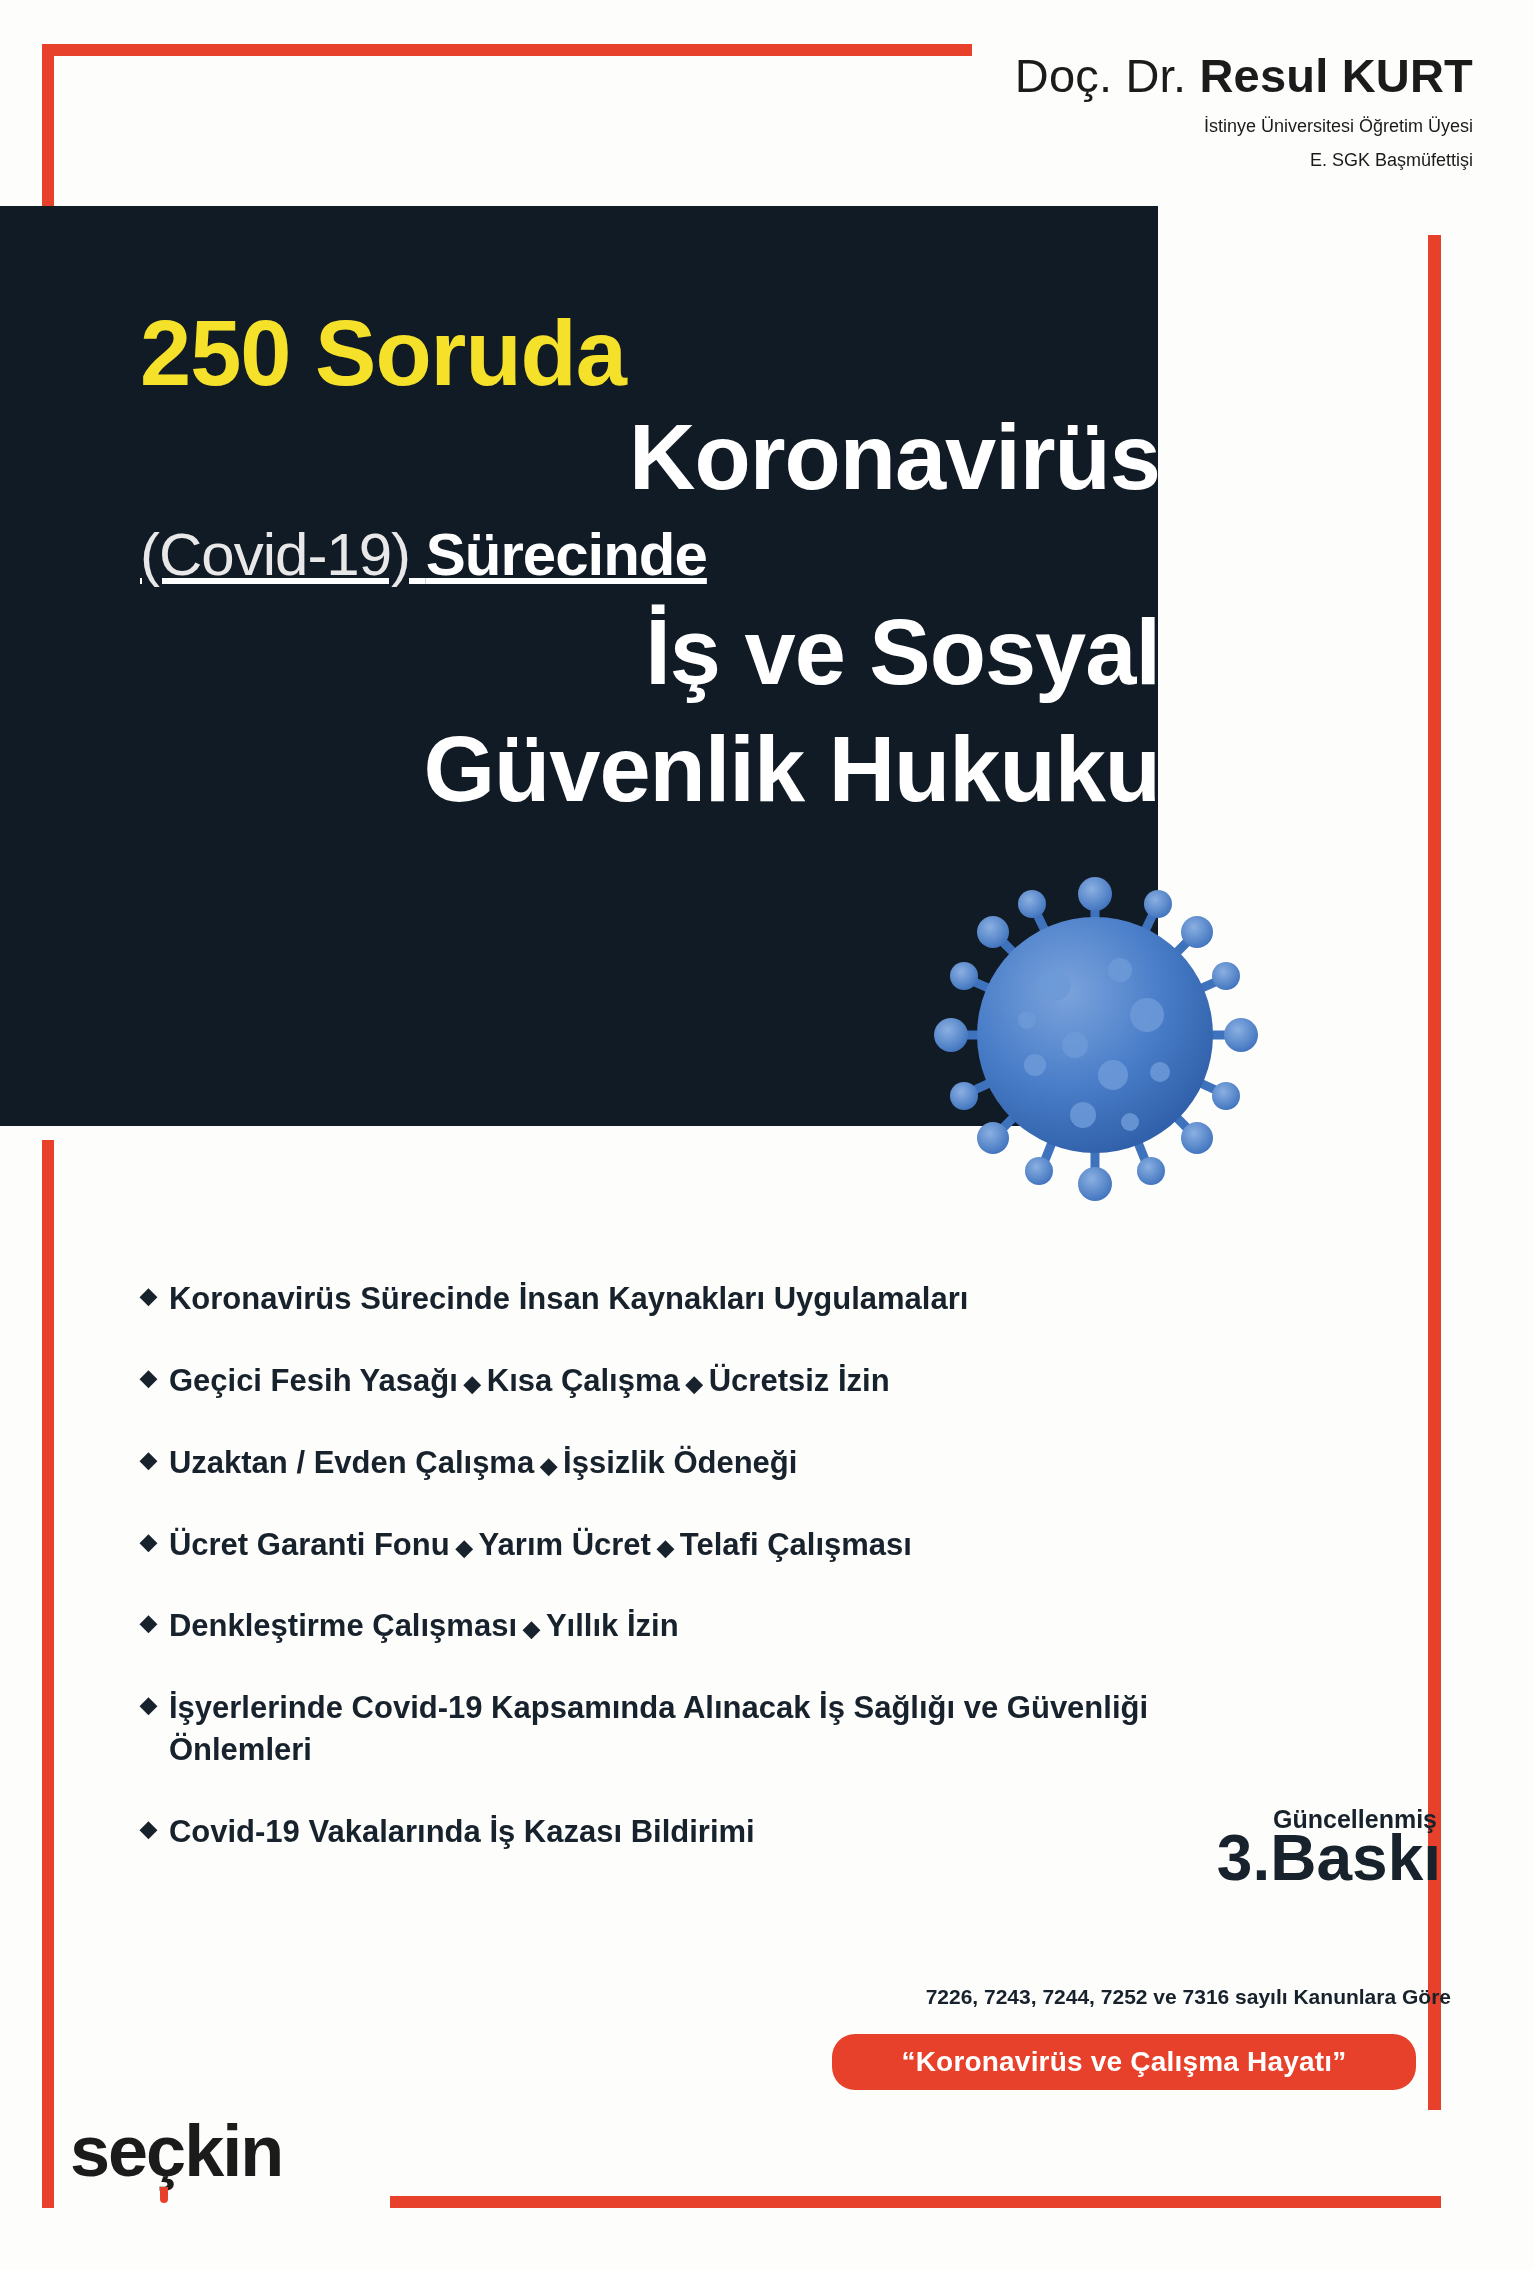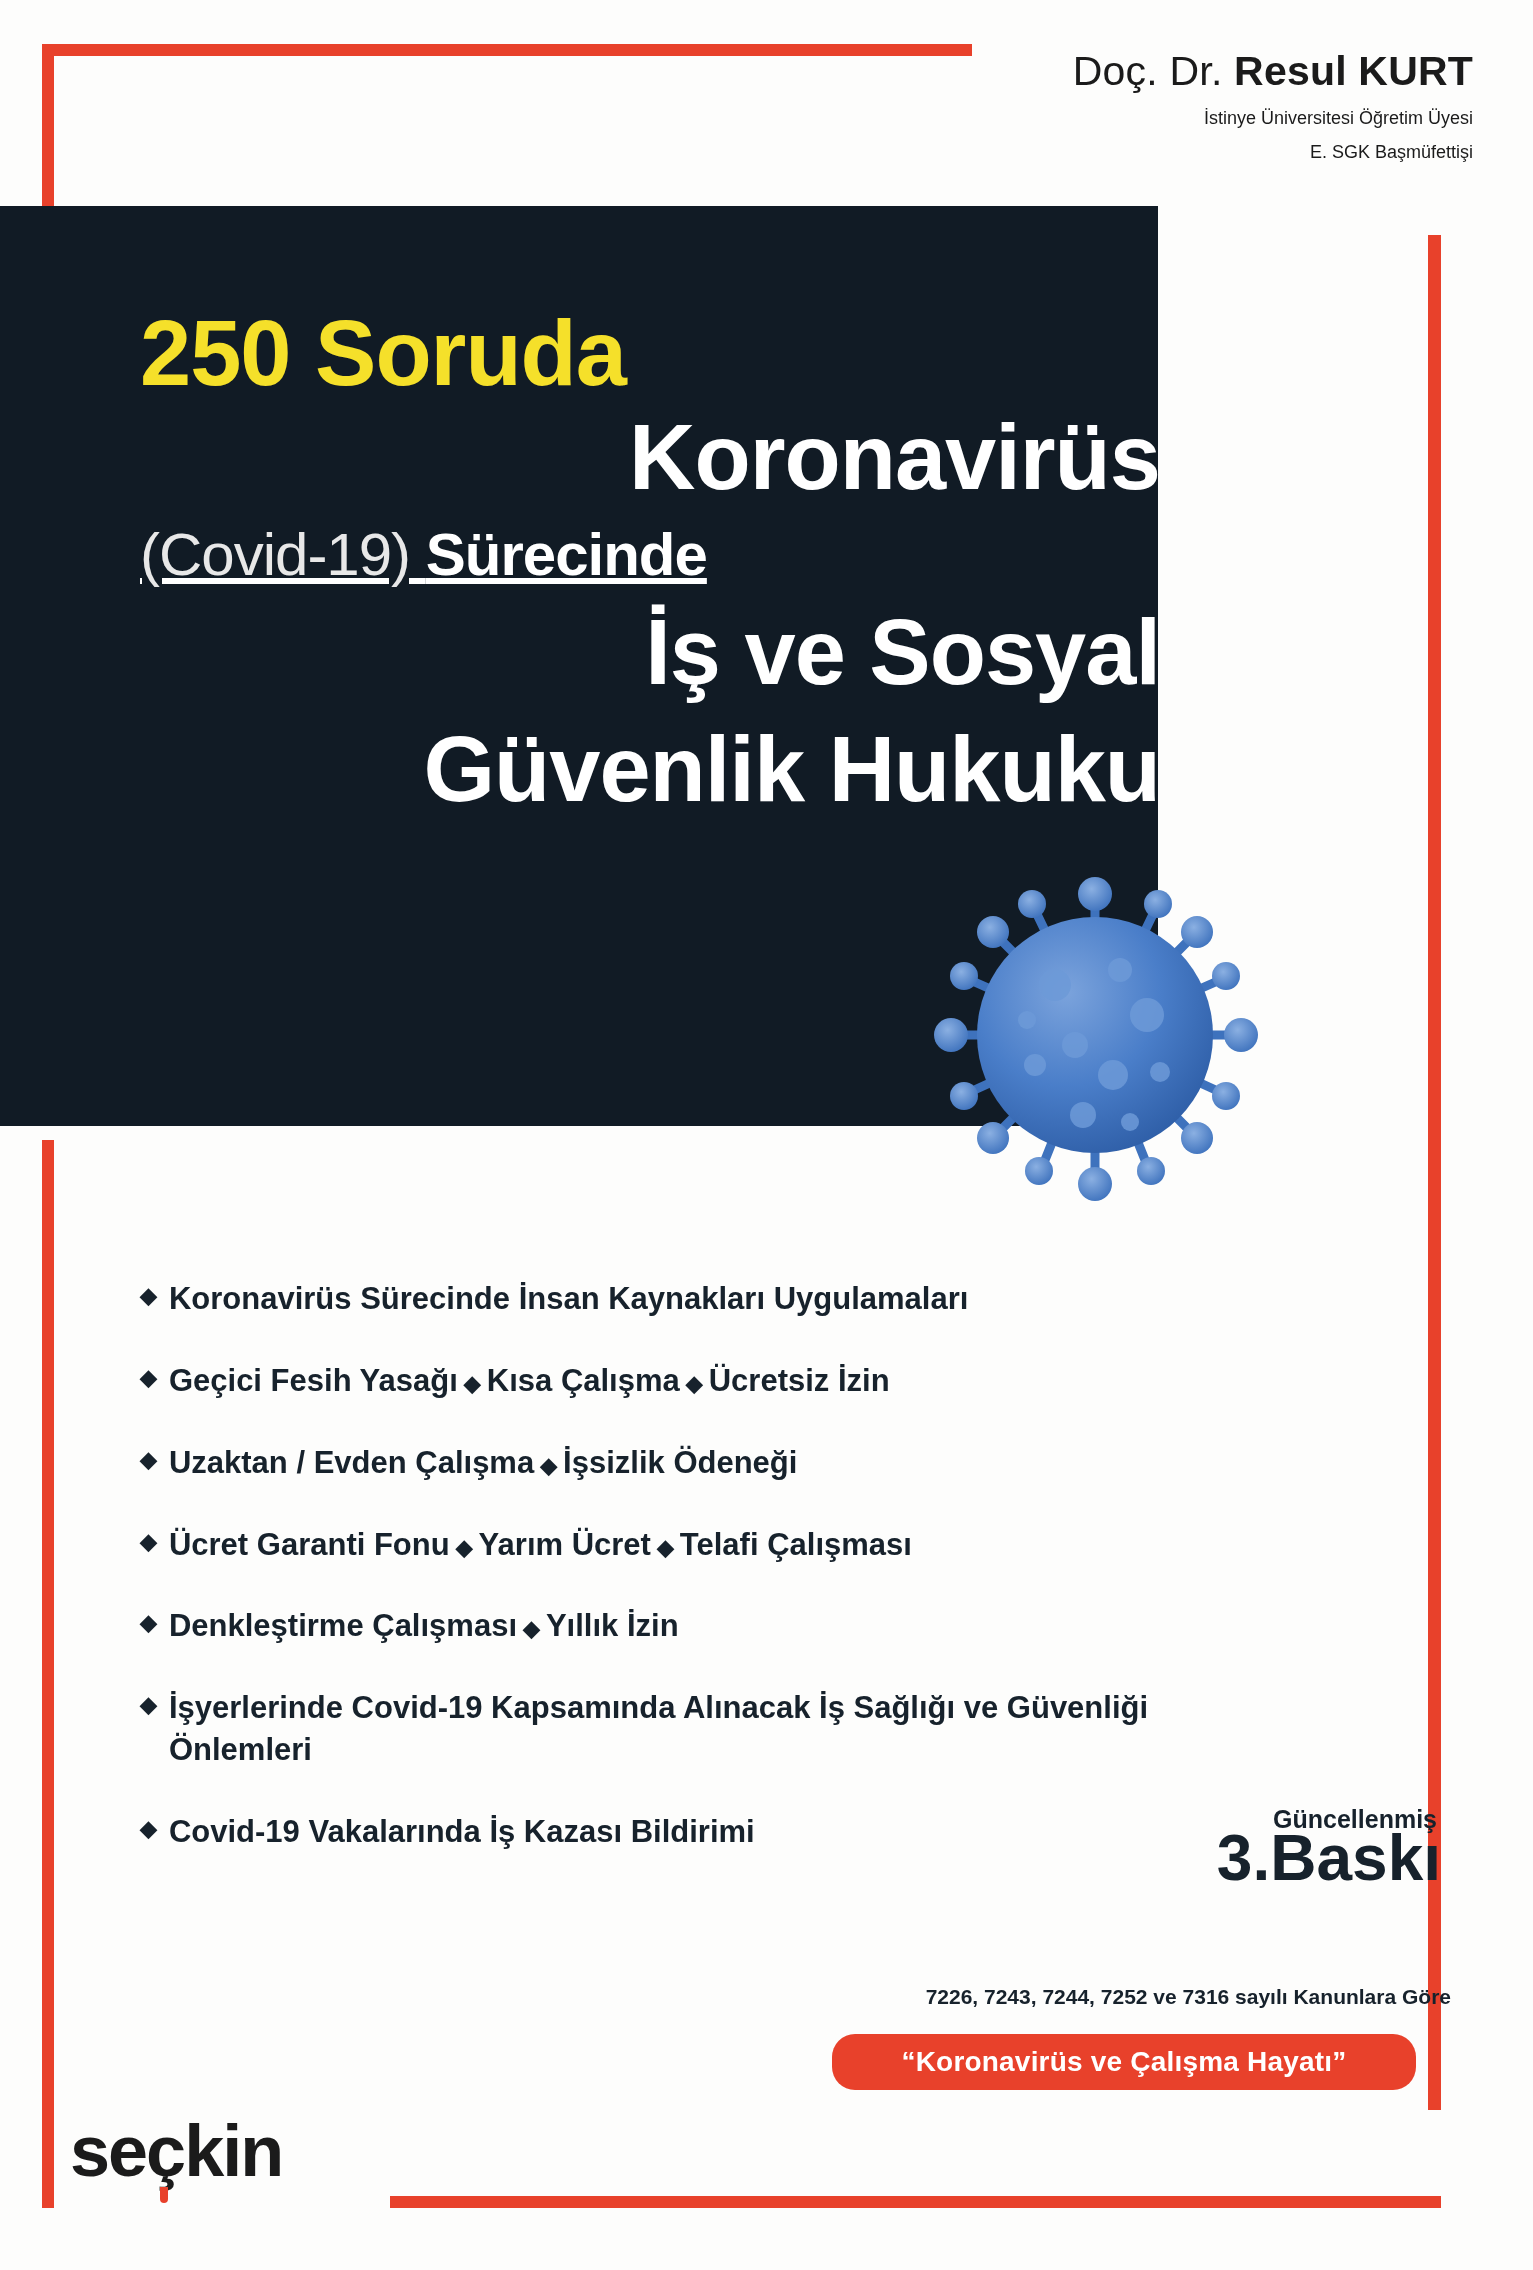--- a/index.html
+++ b/index.html
@@ -62,21 +62,21 @@
 
   
   .author-block {
     position: absolute;
     right: 60px;
     top: 48px;
     text-align: right;
     color: #1b1b1b;
   }
   .author-name {
-    font-size: 41px;
+    font-size: 47px;
     letter-spacing: 0.2px;
     white-space: nowrap;
   }
   .author-name .bold {
     font-weight: bold;
   }
   .author-line {
     font-size: 18px;
     margin-top: 13px;
     white-space: nowrap;

